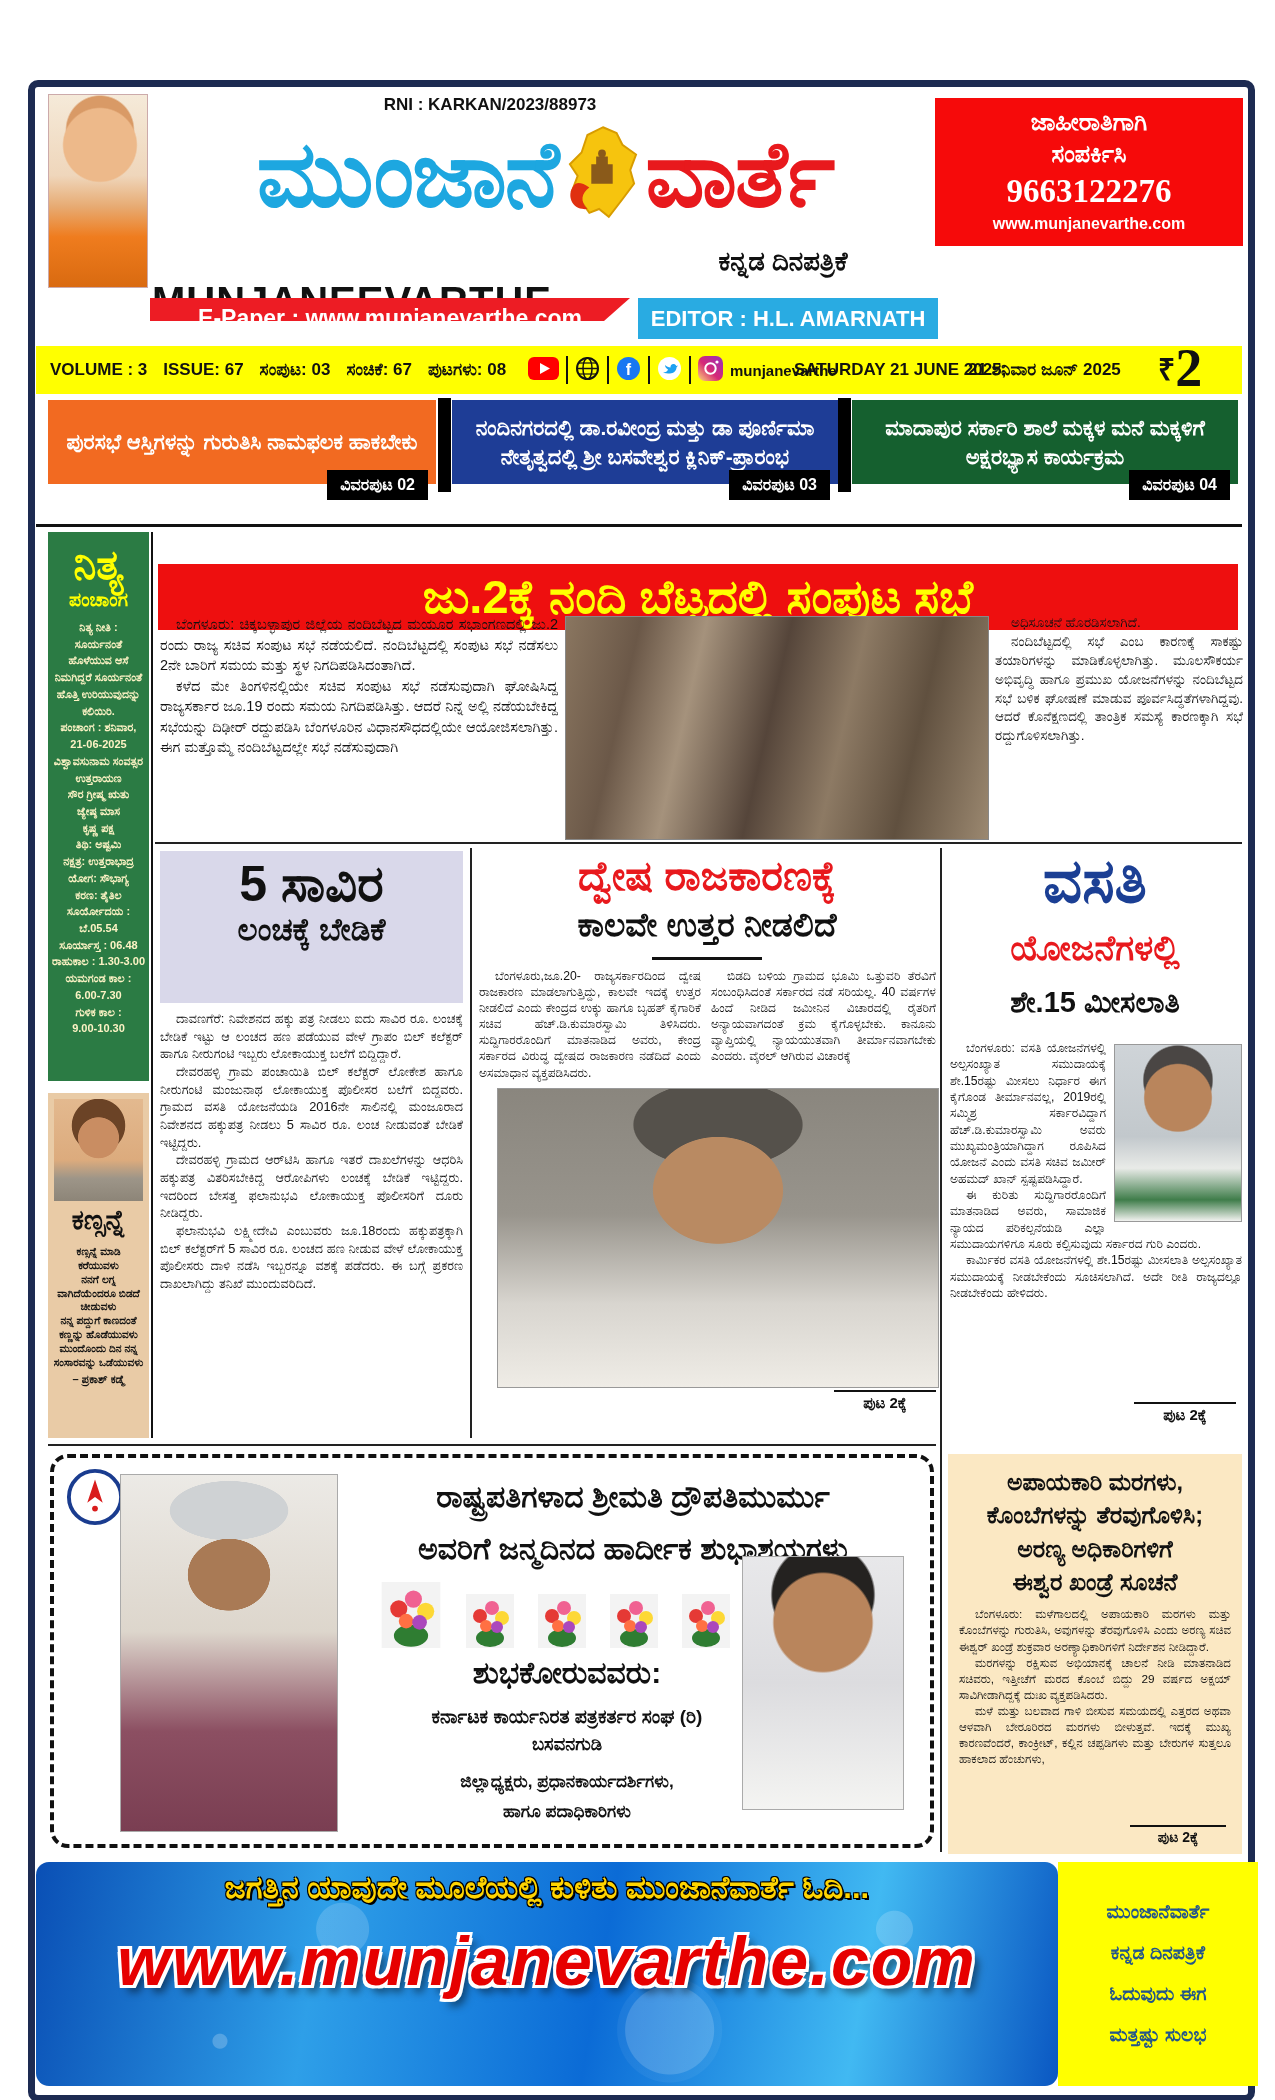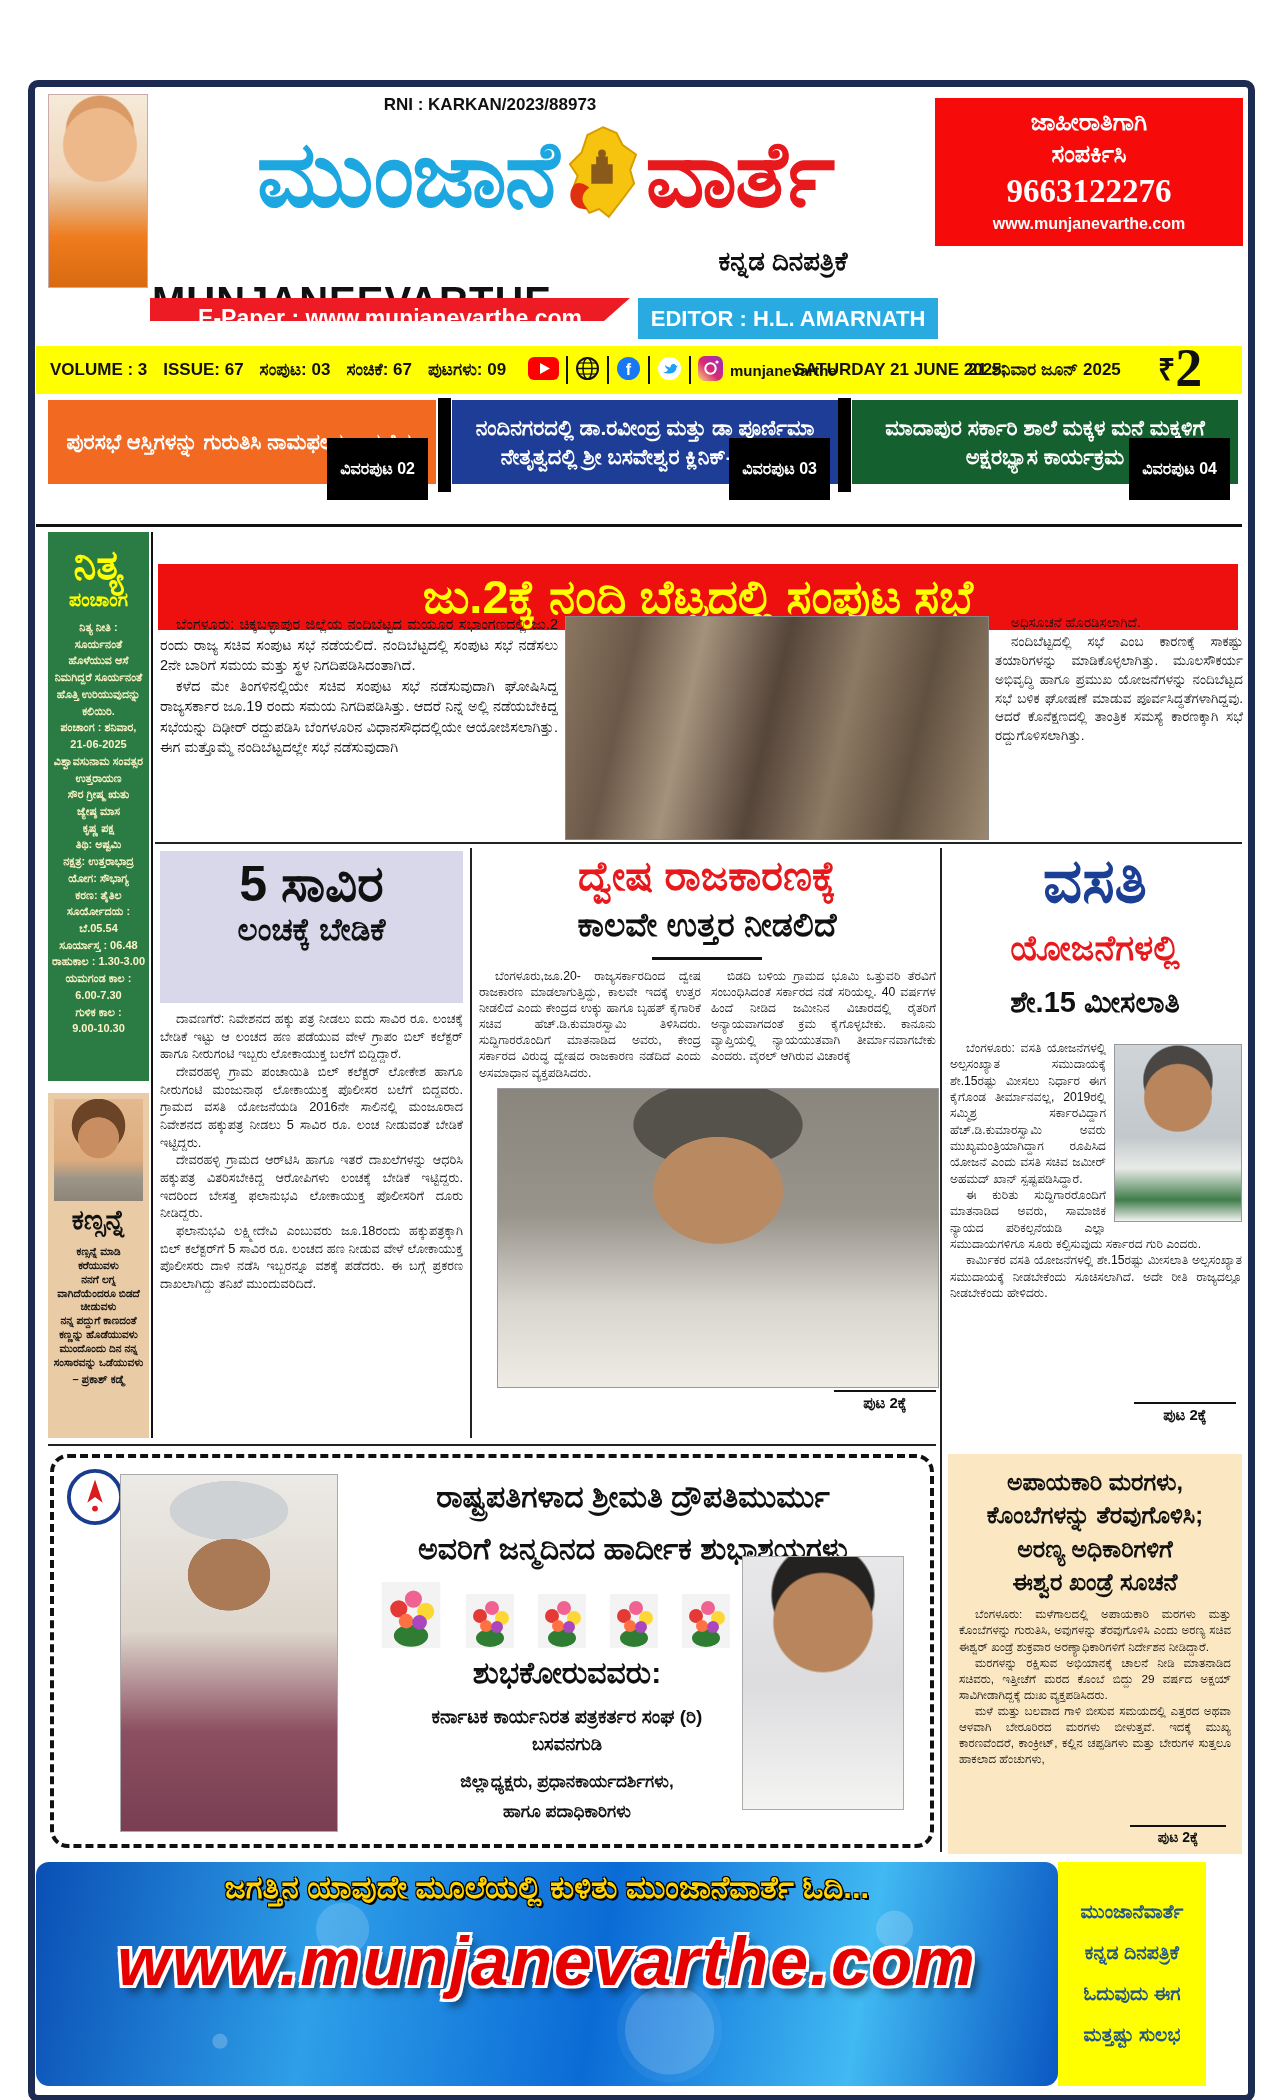--- a/index.html
+++ b/index.html
@@ -38,21 +38,21 @@
   .handle{font-size:15px;font-weight:800;}
   .date-en{position:absolute;left:758px;top:0;line-height:48px;font-size:17px;font-weight:800;}
   .date-kn{position:absolute;left:932px;top:0;line-height:48px;font-size:17px;font-weight:800;}
   .price{position:absolute;left:1122px;top:-4px;display:flex;align-items:center;}
   .rupee{font-size:30px;font-weight:800;}
   .price-num{font-size:54px;font-weight:800;line-height:52px;font-family:"Liberation Serif",serif;}
 
   
   .teaser{top:400px;height:84px;color:#fff;font-weight:800;font-size:21px;text-align:center;
      display:flex;align-items:center;justify-content:center;padding:0 16px;box-sizing:border-box;line-height:1.4;}
-  .teaser-tag{position:absolute;bottom:-16px;right:8px;background:#000;color:#fff;font-size:16px;font-weight:700;padding:20px 13px;white-space:nowrap;}
+  .teaser-tag{position:absolute;bottom:-16px;right:8px;background:#000;color:#fff;font-size:16px;font-weight:700;padding:4px 13px;white-space:nowrap;}
   .tsep{top:398px;width:13px;height:94px;background:#000;}
   .rule-top-main{left:36px;top:524px;width:1206px;height:3px;background:#111;}
 
   
   .panchanga{left:48px;top:532px;width:101px;height:549px;background:#2b7b44;color:#fdf3c5;text-align:center;box-sizing:border-box;}
   .pan-t1{font-size:41px;font-weight:800;color:#ffff00;padding-top:12px;line-height:1.05;}
   .pan-t2{font-size:19px;font-weight:800;color:#ffff00;margin:2px 0 8px;}
   .pan-lines{font-size:11px;line-height:1.52;white-space:pre-line;font-weight:600;}
   .v-rule-sidebar{left:151px;top:532px;width:2px;height:906px;background:#111;}
   .poem{left:48px;top:1093px;width:101px;height:345px;background:#e9cba6;text-align:center;}
@@ -143,21 +143,21 @@
        radial-gradient(circle at 18% 80%, rgba(255,255,255,.22) 0 7px, transparent 8px),
        radial-gradient(circle at 30% 30%, rgba(255,255,255,.16) 0 26px, transparent 27px),
        radial-gradient(circle at 62% 75%, rgba(255,255,255,.2) 0 44px, rgba(255,255,255,.05) 45px 52px, transparent 53px),
        radial-gradient(circle at 84% 30%, rgba(255,255,255,.18) 0 18px, transparent 19px),
        linear-gradient(100deg,#0a4fb5 0%,#2e9fe8 28%,#0b6bd6 55%,#41b9f2 80%,#0a57c2 100%); border-radius: 13px;}
   .banner-tagline{position:absolute;left:0;top:8px;width:100%;text-align:center;font-size:31px;font-weight:800;color:#ffd400;
      text-shadow:2px 2px 0 #000,-1px -1px 0 #000,1px -1px 0 #000,-1px 1px 0 #000;}
   .banner-url{position:absolute;left:0;top:60px;width:100%;text-align:center;font-size:68px;font-weight:800;font-style:italic;
      color:#e60000;letter-spacing:2px;
      text-shadow:-3px -3px 0 #fff,3px -3px 0 #fff,-3px 3px 0 #fff,3px 3px 0 #fff,6px 7px 8px rgba(0,0,0,.55);}
-  .side-box{left:1058px;top:1862px;width:148px;height:224px;background:#ffff00;display:flex;align-items:center;justify-content:center;text-align:center;}
+  .side-box{left:1058px;top:1862px;width:200px;height:224px;background:#ffff00;display:flex;align-items:center;justify-content:center;text-align:center;}
   .side-lines{font-size:19px;font-weight:800;color:#23558a;line-height:2.15;white-space:pre-line;}
 </style>
 </head>
 <body>
 
 <div class="abs frame"></div>
 
 <div class="abs publisher-photo"></div>
 <div class="abs rni">RNI : KARKAN/2023/88973</div>
 
@@ -186,21 +186,21 @@
 
 <div class="abs epaper-bar">E-Paper : www.munjanevarthe.com</div>
 <div class="abs editor-bar">EDITOR : H.L. AMARNATH</div>
 
 <div class="abs info-bar">
   <div class="vol-group">
     <span>VOLUME : 3</span>
     <span>ISSUE: 67</span>
     <span>ಸಂಪುಟ: 03</span>
     <span>ಸಂಚಿಕೆ: 67</span>
-    <span>ಪುಟಗಳು: 09</span>
+    <span>ಪುಟಗಳು: 08</span>
   </div>
   <div class="social-row">
     <span><svg width="31" height="23">
           <rect width="31" height="23" rx="6" fill="#ff0000"></rect>
           <polygon points="12,6 22,11.5 12,17" fill="#fff"></polygon>
         </svg></span>
     <span class="soc-sep"></span>
     <span><svg width="25" height="25">
           <circle cx="12.5" cy="12.5" r="10.5" fill="none" stroke="#111" stroke-width="2"></circle>
           <ellipse cx="12.5" cy="12.5" rx="4.5" ry="10.5" fill="none" stroke="#111" stroke-width="1.5"></ellipse>

